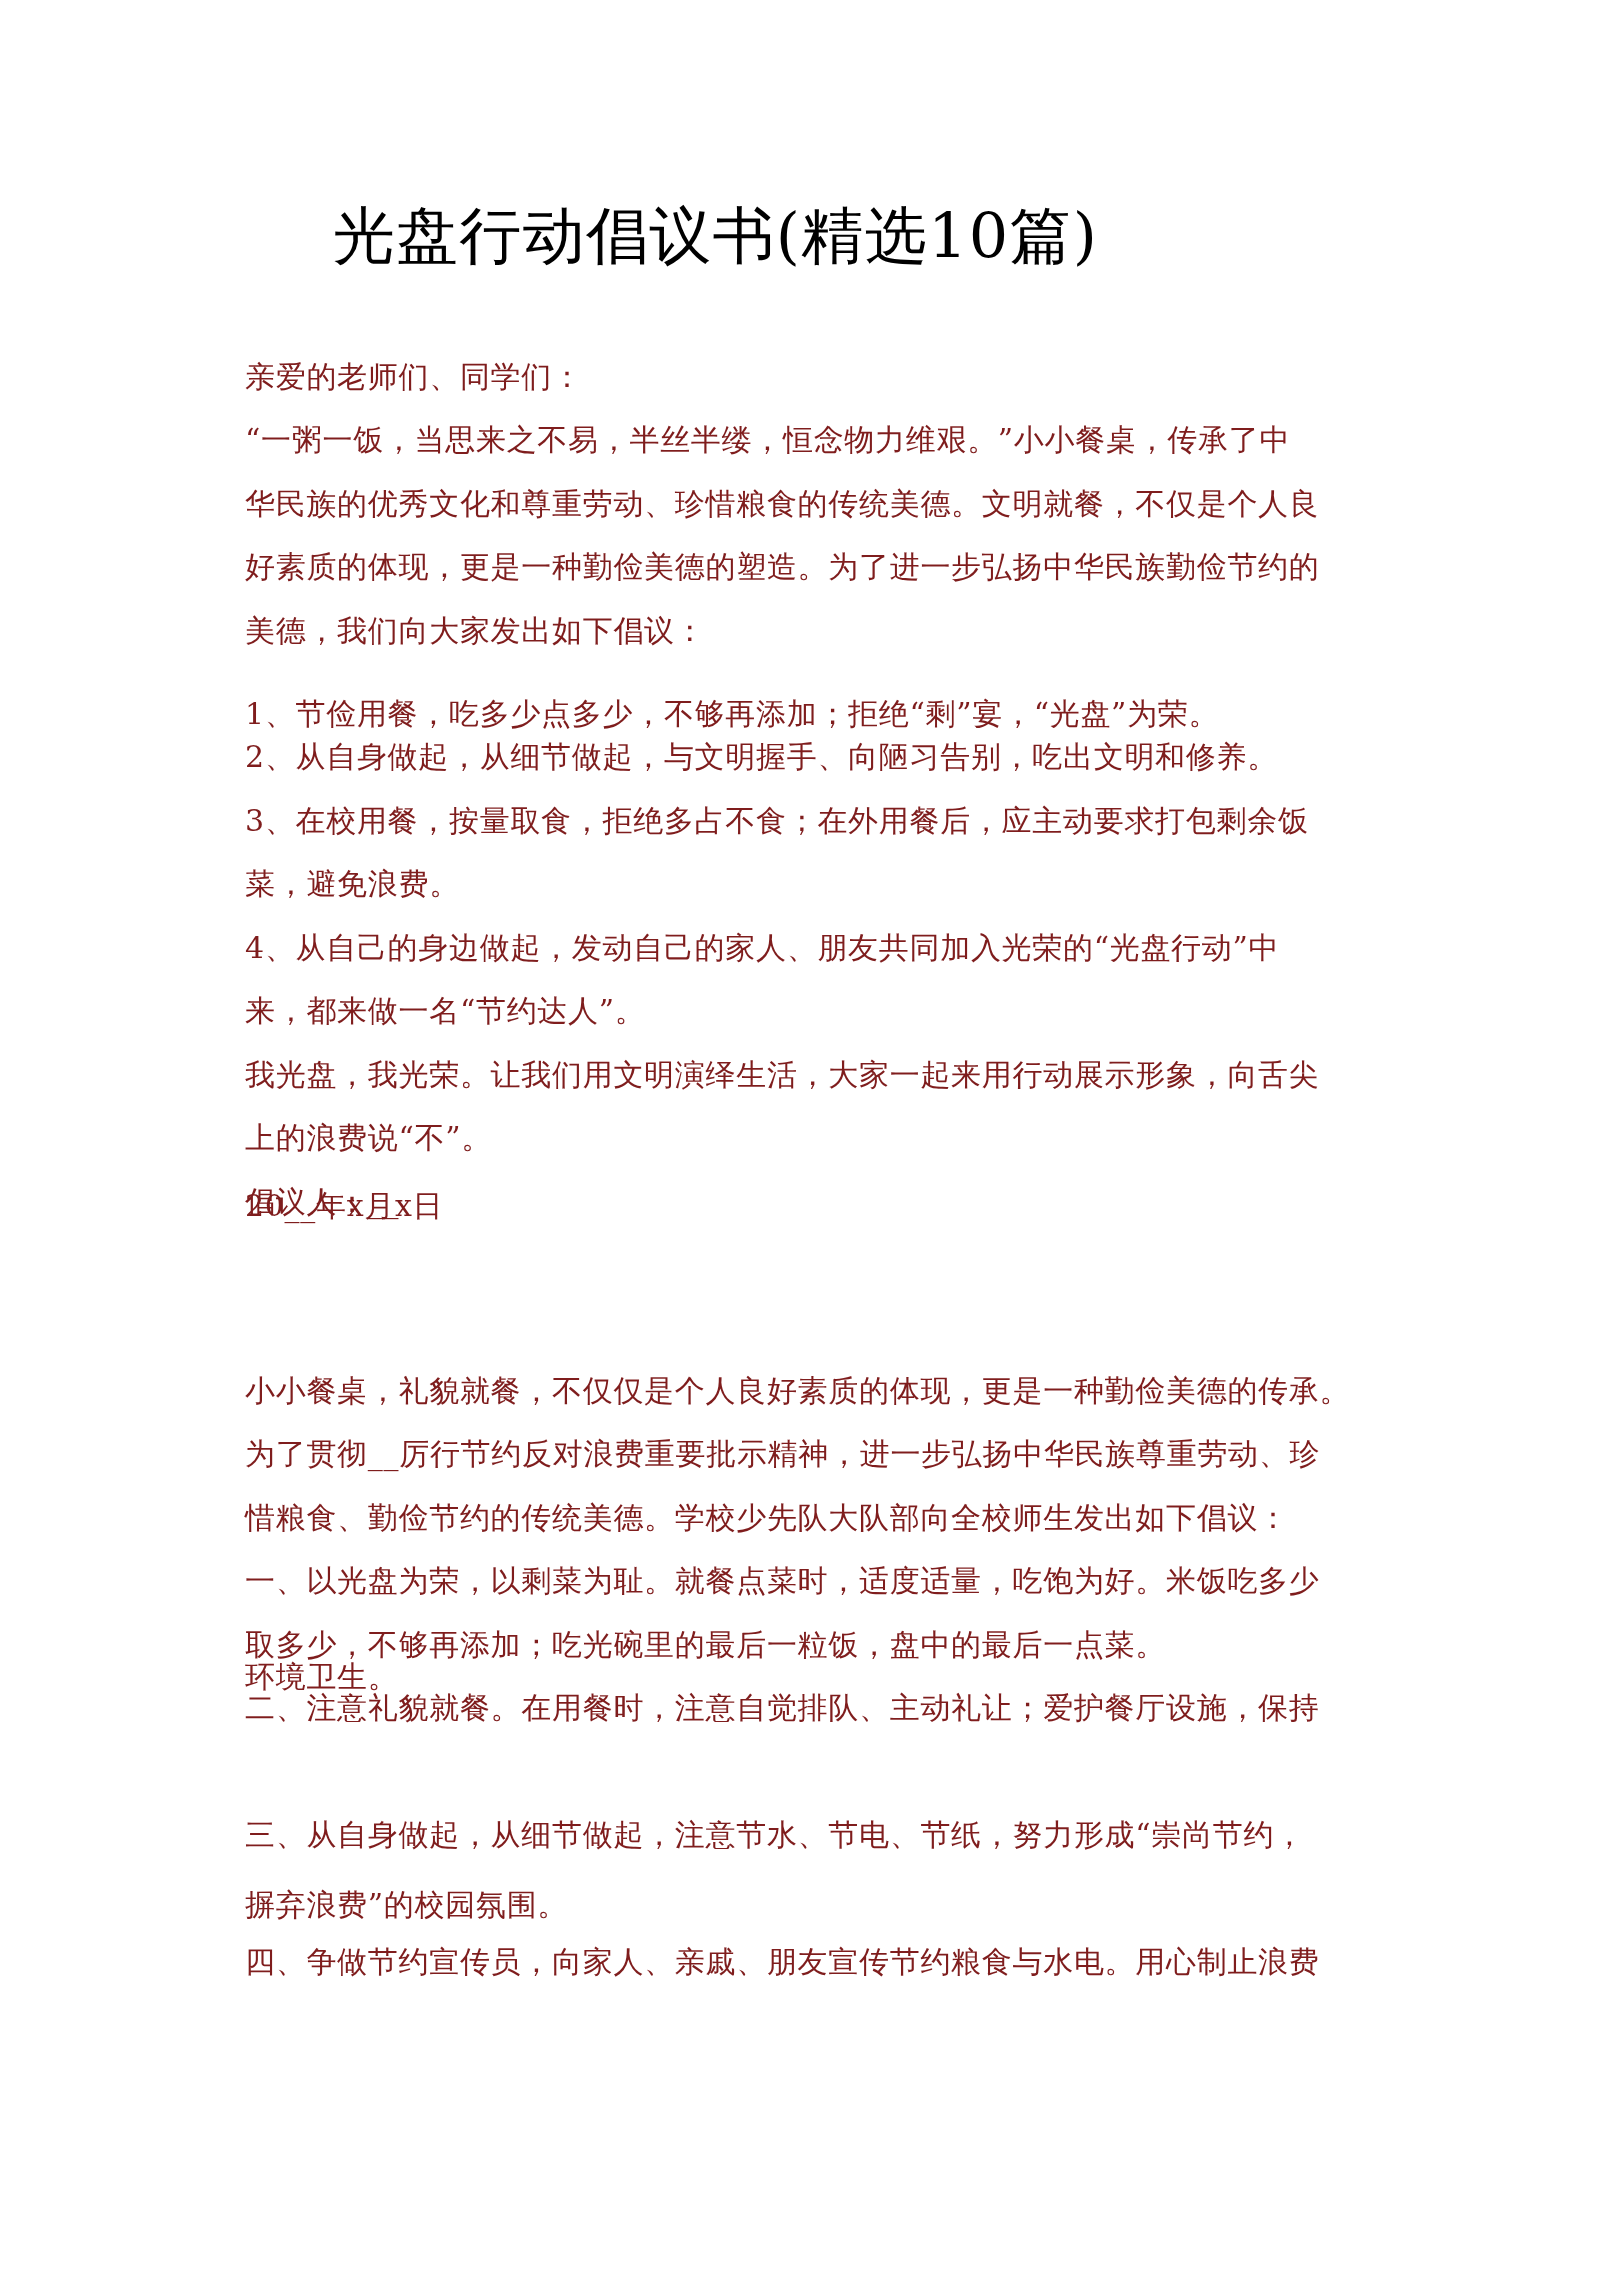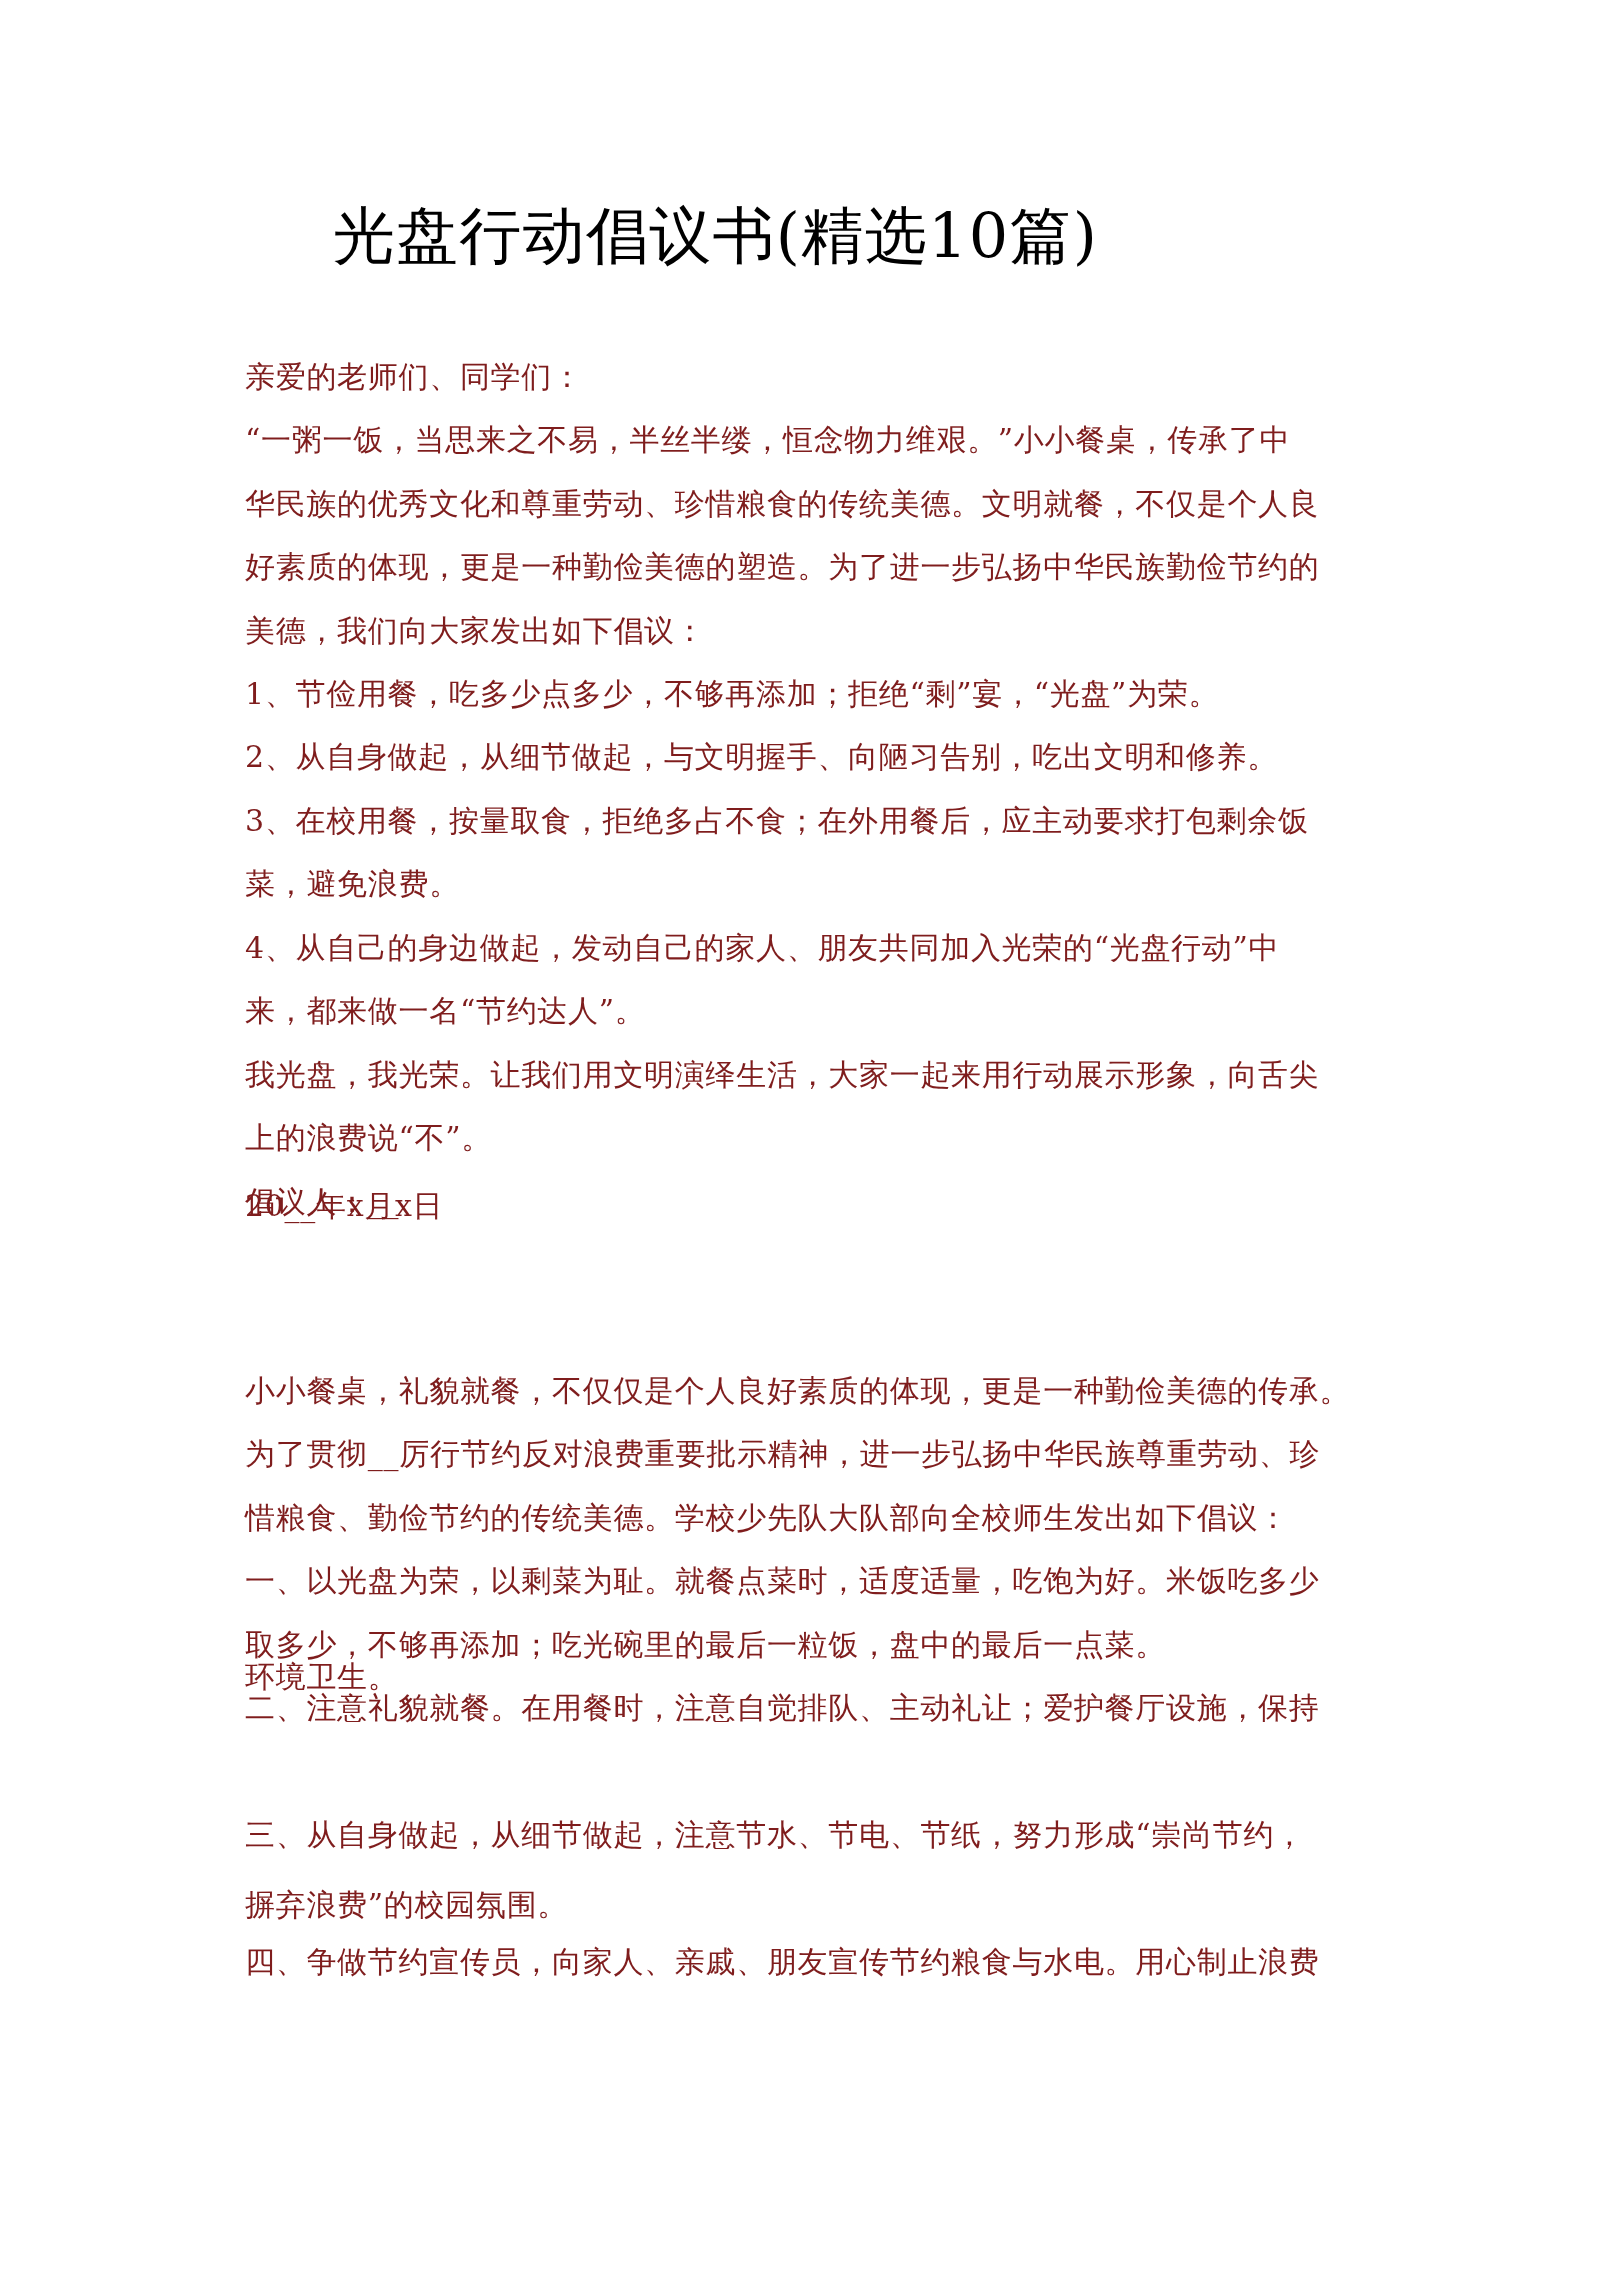--- a/index.html
+++ b/index.html
@@ -15,21 +15,21 @@
 <body>
 
 <div class="page">
   <div class="title">光盘行动倡议书(精选10篇)</div>
 
   <div class="line" style="top:357px">亲爱的老师们、同学们：</div>
   <div class="line" style="top:420px">“一粥一饭，当思来之不易，半丝半缕，恒念物力维艰。”小小餐桌，传承了中</div>
   <div class="line" style="top:547px">好素质的体现，更是一种勤俭美德的塑造。为了进一步弘扬中华民族勤俭节约的</div>
   <div class="line" style="top:484px">华民族的优秀文化和尊重劳动、珍惜粮食的传统美德。文明就餐，不仅是个人良</div>
   <div class="line" style="top:611px">美德，我们向大家发出如下倡议：</div>
-  <div class="line" style="top:674px">1、节俭用餐，吃多少点多少，不够再添加；拒绝“剩”宴，“光盘”为荣。</div>
+  <div class="line" style="top:694px">1、节俭用餐，吃多少点多少，不够再添加；拒绝“剩”宴，“光盘”为荣。</div>
   <div class="line" style="top:737px">2、从自身做起，从细节做起，与文明握手、向陋习告别，吃出文明和修养。</div>
   <div class="line" style="top:801px">3、在校用餐，按量取食，拒绝多占不食；在外用餐后，应主动要求打包剩余饭</div>
   <div class="line" style="top:864px">菜，避免浪费。</div>
   <div class="line" style="top:928px">4、从自己的身边做起，发动自己的家人、朋友共同加入光荣的“光盘行动”中</div>
   <div class="line" style="top:991px">来，都来做一名“节约达人”。</div>
   <div class="line" style="top:1055px">我光盘，我光荣。让我们用文明演绎生活，大家一起来用行动展示形象，向舌尖</div>
   <div class="line" style="top:1118px">上的浪费说“不”。</div>
   <div class="line" style="top:1182px">倡议人：__</div>
   <div class="line" style="top:1186px">20__年x月x日</div>
 

